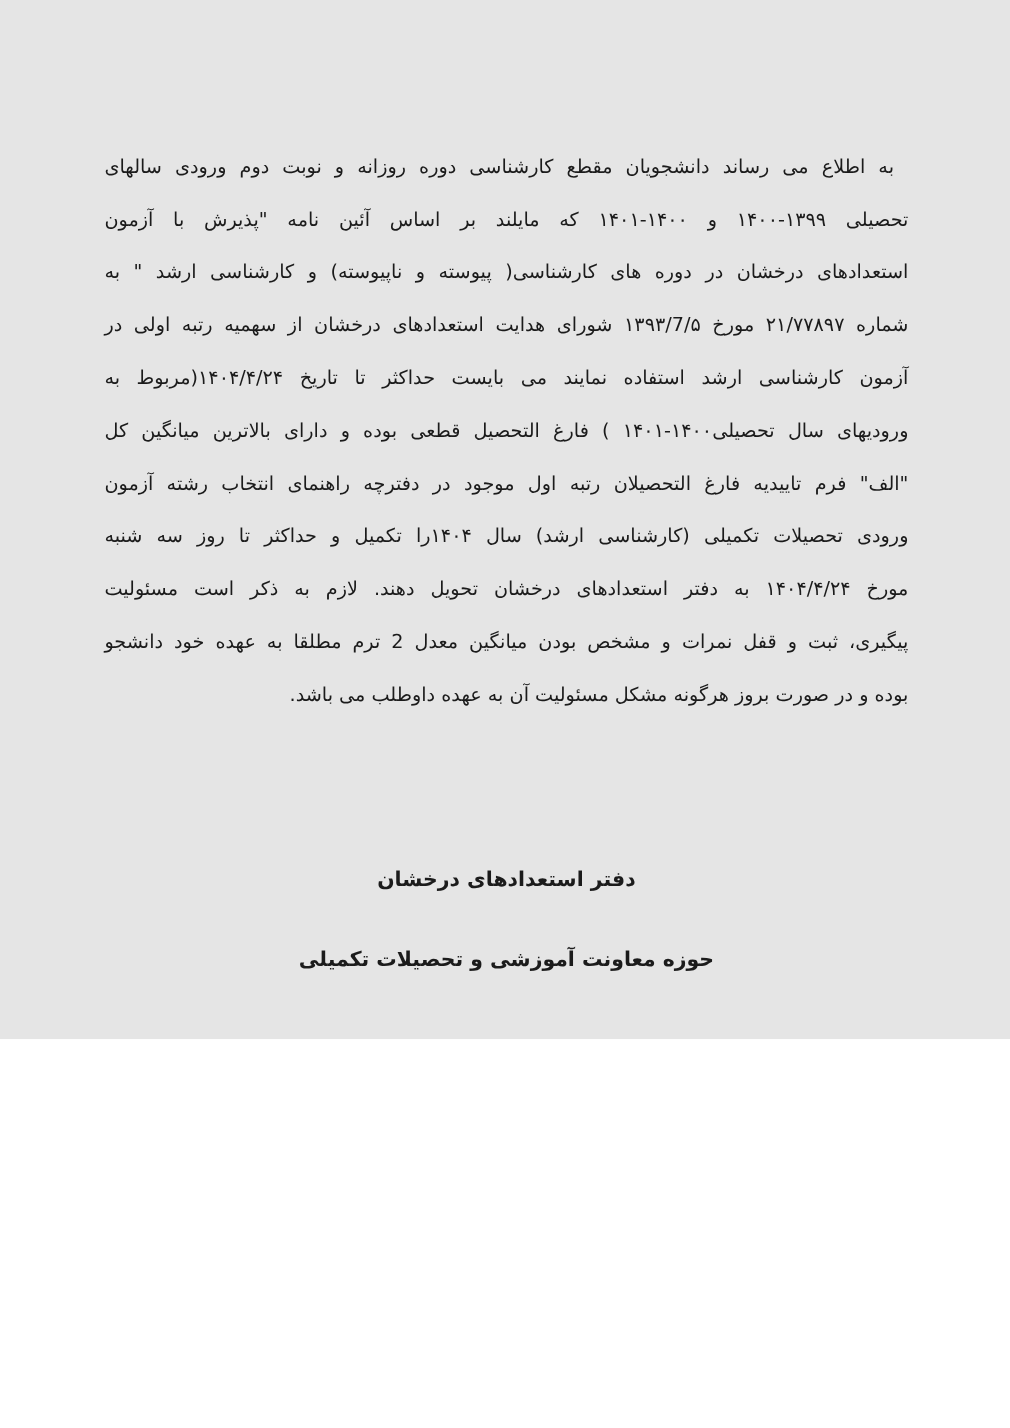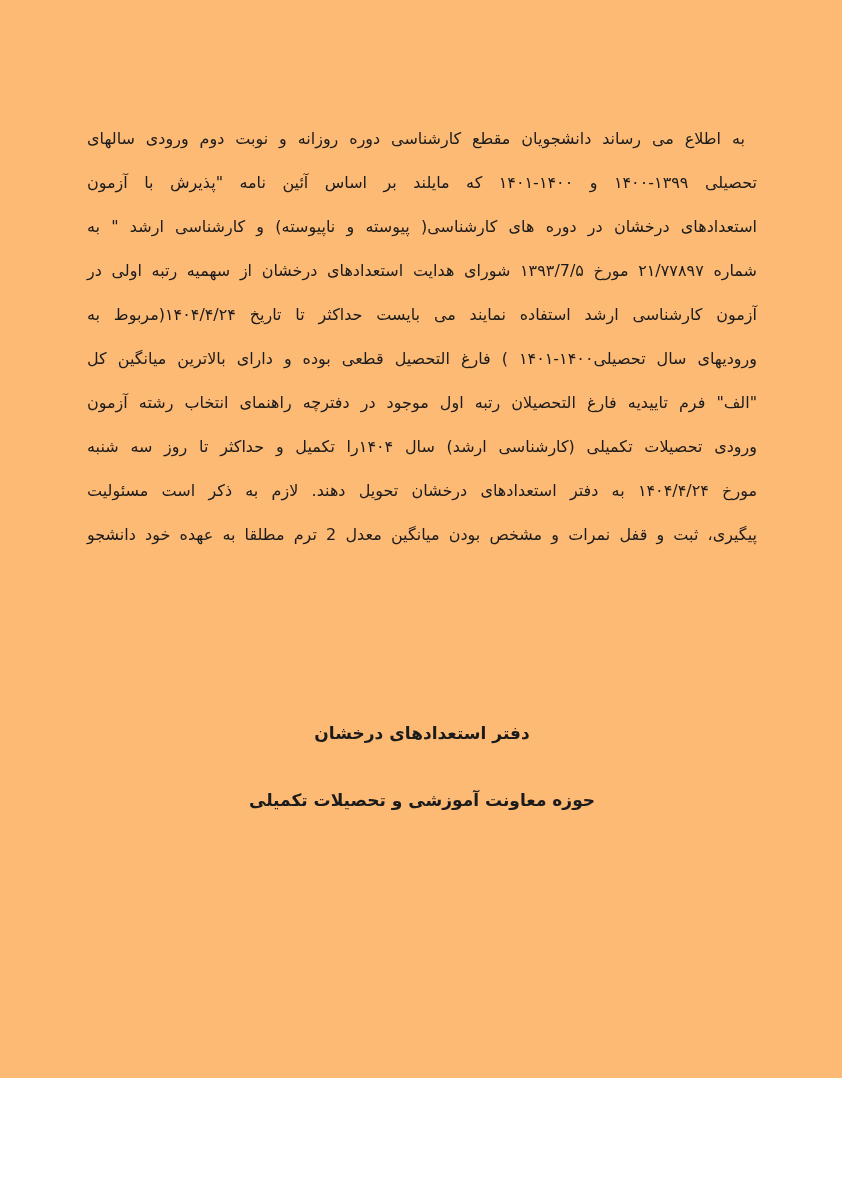--- a/index.html
+++ b/index.html
@@ -3,22 +3,22 @@
 <meta charset="utf-8">
 <style>
   html, body {
     margin: 0;
     padding: 0;
     background: #ffffff;
   }
   .page {
     position: relative;
     width: 842px;
-    height: 1078px;
-    background: #fdba74;
+    height: 866px;
+    background: #e5e5e5;
     direction: rtl;
     font-family: "DejaVu Sans", sans-serif;
     color: #1b1b1b;
     overflow: hidden;
     text-decoration: underline;
   }
   .notice {
     position: absolute;
     top: 117px;
     right: 85px;
@@ -61,18 +61,19 @@
       <div class="line first">به اطلاع می رساند دانشجویان مقطع کارشناسی دوره روزانه و نوبت دوم ورودی سالهای</div>
       <div class="line">تحصیلی ۱۳۹۹-۱۴۰۰ و ۱۴۰۰-۱۴۰۱ که مایلند بر اساس آئین نامه "پذیرش با آزمون</div>
       <div class="line">استعدادهای درخشان در دوره های کارشناسی( پیوسته و ناپیوسته) و کارشناسی ارشد " به</div>
       <div class="line">شماره ۲۱/۷۷۸۹۷ مورخ ۱۳۹۳/7/۵ شورای هدایت استعدادهای درخشان از سهمیه رتبه اولی در</div>
       <div class="line">آزمون کارشناسی ارشد استفاده نمایند می بایست حداکثر تا تاریخ ۱۴۰۴/۴/۲۴(مربوط به</div>
       <div class="line">ورودیهای سال تحصیلی۱۴۰۰-۱۴۰۱ ) فارغ التحصیل قطعی بوده و دارای بالاترین میانگین کل</div>
       <div class="line">"الف" فرم تاییدیه فارغ التحصیلان رتبه اول موجود در دفترچه راهنمای انتخاب رشته آزمون</div>
       <div class="line">ورودی تحصیلات تکمیلی (کارشناسی ارشد) سال ۱۴۰۴را تکمیل و حداکثر تا روز سه شنبه</div>
       <div class="line">مورخ ۱۴۰۴/۴/۲۴ به دفتر استعدادهای درخشان تحویل دهند. لازم به ذکر است مسئولیت</div>
       <div class="line">پیگیری، ثبت و قفل نمرات و مشخص بودن میانگین معدل 2 ترم مطلقا به عهده خود دانشجو</div>
+      <div class="line last">بوده و در صورت بروز هرگونه مشکل مسئولیت آن به عهده داوطلب می باشد.</div>
     </div>
 
   <div class="sig sig1">دفتر استعدادهای درخشان</div>
 
   <div class="sig sig2">حوزه معاونت آموزشی و تحصیلات تکمیلی</div>
 </div>
 
 </body></html>

